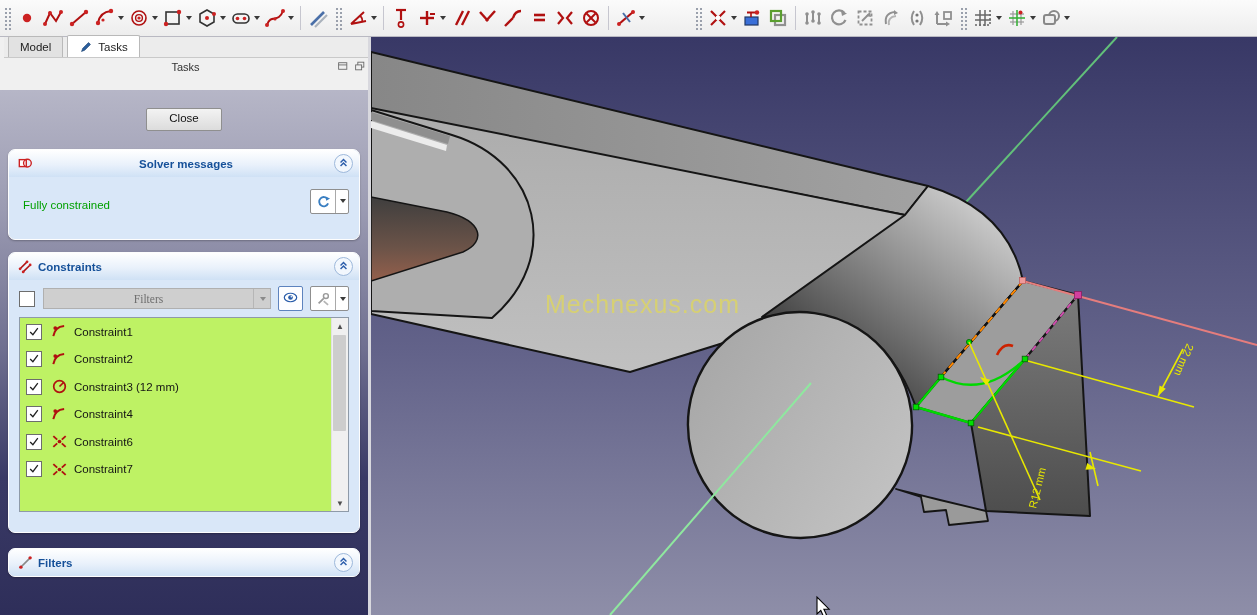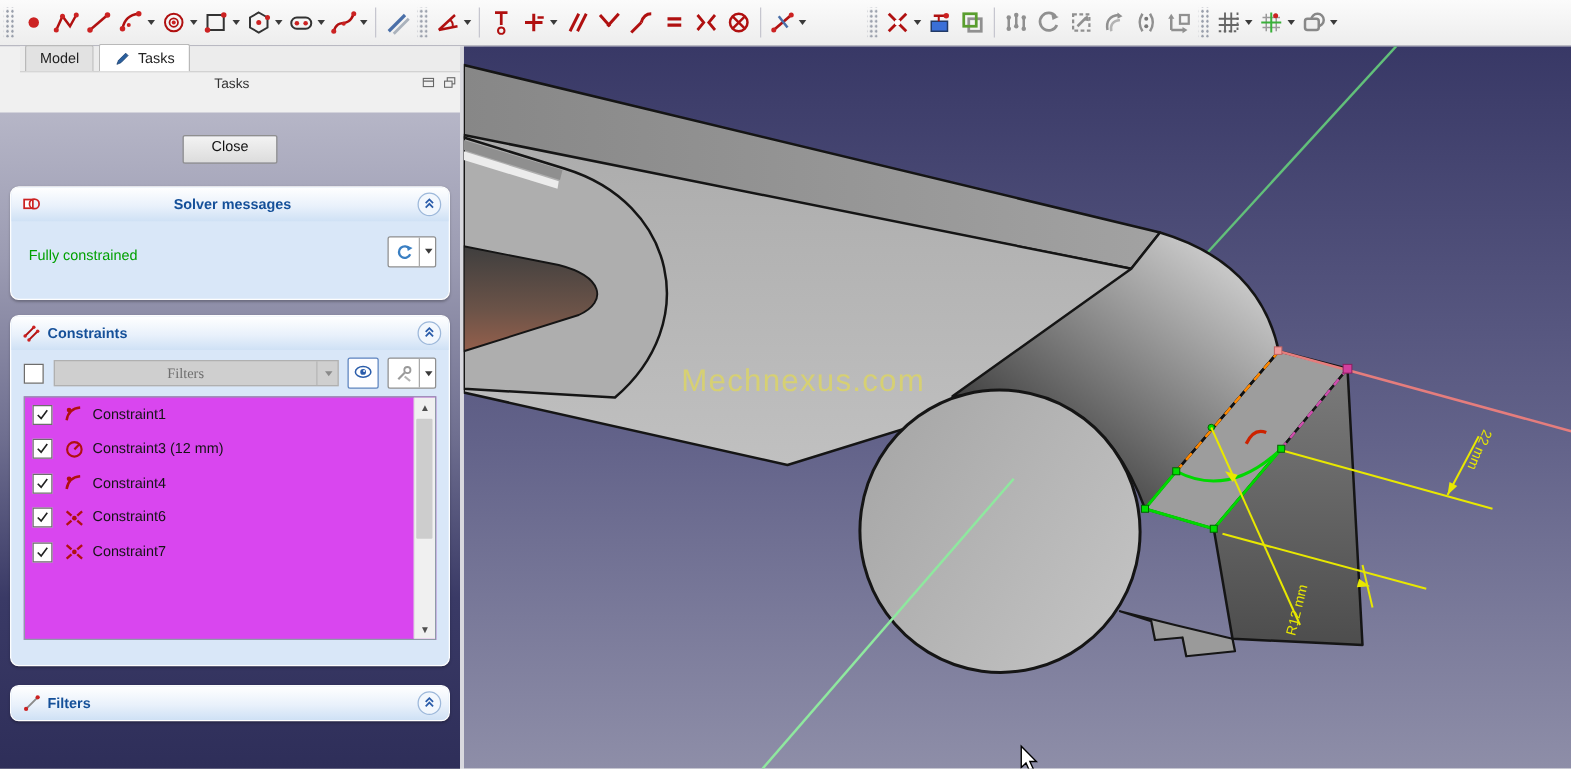--- a/index.html
+++ b/index.html
@@ -19,21 +19,21 @@
   .tb-group.gap{margin-left:44px;}
   .tb-grip{width:8px;height:24px;margin:0 3px;
     background-image:radial-gradient(#9aa0ac 1px, transparent 1.2px);
     background-size:4px 4px;background-position:1px 1px;}
   .tb-btn{display:flex;align-items:center;height:30px;padding:0 2px;border-radius:3px;cursor:default;}
   .tb-dd{width:0;height:0;border-left:3.5px solid transparent;border-right:3.5px solid transparent;
     border-top:4px solid #3a3a3a;margin-left:2px;}
   .tb-sep{width:1px;height:24px;background:#c6c6cf;margin:0 4px;}
   
   #tabbar{
-    position:absolute;left:16px;top:37px;width:371px;height:21px;
+    position:absolute;left:4px;top:37px;width:371px;height:21px;
     background:#ececec;border-bottom:1px solid #c9c9c9;display:flex;align-items:flex-end;box-sizing:border-box;
   }
   .tab{height:20px;display:flex;align-items:center;padding:0 11px;font-size:11.5px;color:#222;
     border:1px solid #b9b9b9;border-bottom:none;border-radius:2px 2px 0 0;margin-left:4px;background:#e2e2e2;}
   .tab.active{background:#ffffff;height:21px;}
   .tab .ticon{margin-right:5px;display:flex;}
   #docktitle{
     position:absolute;left:0;top:58px;width:371px;height:17px;background:#f0f0f0;
     display:flex;align-items:center;justify-content:center;font-size:11px;color:#333;
   }
@@ -69,21 +69,21 @@
   .split-main{display:flex;align-items:center;justify-content:center;width:24px;height:100%;}
   .split-arrow{display:flex;align-items:center;justify-content:center;width:12px;height:100%;border-left:1px solid #a9a9a9;}
   .filter-row{display:flex;align-items:center;}
   .fcheck{width:14px;height:14px;background:#fff;border:1px solid #6d6d6d;margin-right:8px;}
   .fcombo{flex:1;height:21px;background:#cfcfcf;border:1px solid #b0b0b0;display:flex;align-items:center;box-sizing:border-box;}
   .fcombo-text{flex:1;text-align:center;color:#6e6e6e;font-size:11.5px;font-family:Liberation Serif, serif;}
   .fcombo-arrow{width:16px;height:100%;border-left:1px solid #b6b6b6;display:flex;align-items:center;justify-content:center;}
   .eye-btn{width:23px;height:23px;margin-left:7px;background:#fdfdff;border:1px solid #5d83be;border-radius:2px;
     display:flex;align-items:center;justify-content:center;}
   .adjust-btn{margin-left:7px;}
-  #constraint-list{position:relative;margin-top:6px;height:193px;background:#d946ef;
+  #constraint-list{position:relative;margin-top:6px;height:193px;background:#bef264;
     border:1px solid #8e9aa8;overflow:hidden;}
   .c-row{display:flex;align-items:center;height:27.5px;padding-left:6px;}
   .c-check{width:14px;height:14px;background:#fff;border:1px solid #6d6d6d;display:flex;align-items:center;justify-content:center;flex:none;}
   .c-icon{margin:0 6px 0 9px;display:flex;flex:none;}
   .c-label{font-size:11.5px;color:#141414;white-space:nowrap;}
   #list-scrollbar{position:absolute;right:0;top:0;width:16px;height:100%;background:#f0f0f0;border-left:1px solid #e2e2e2;}
   .sb-arrow{position:absolute;left:0;width:16px;height:16px;display:flex;align-items:center;justify-content:center;
     color:#4f4f4f;font-size:8px;background:#f0f0f0;}
   .sb-up{top:0;}
   .sb-down{bottom:0;}
@@ -493,20 +493,34 @@
                   <polyline points="4,11 9,16 18,4" stroke="#222" stroke-width="2.4" fill="none"></polyline>
                 </svg>
               </span>
     <span class="c-icon">
                 <svg width="17" height="17" viewBox="0 0 22 22">
                   <path d="M3,17 Q5,5 17,4" stroke="#b01010" stroke-width="2.6" fill="none"></path>
                   <circle cx="5.5" cy="6.5" r="2.4" fill="#b01010"></circle>
                 </svg>
               </span>
     <span class="c-label">Constraint1</span>
+  </div>
+            <div class="c-row">
+    <span class="c-check">
+                <svg width="12" height="12" viewBox="0 0 22 22">
+                  <polyline points="4,11 9,16 18,4" stroke="#222" stroke-width="2.4" fill="none"></polyline>
+                </svg>
+              </span>
+    <span class="c-icon">
+                <svg width="17" height="17" viewBox="0 0 22 22">
+                  <path d="M3,17 Q5,5 17,4" stroke="#b01010" stroke-width="2.6" fill="none"></path>
+                  <circle cx="5.5" cy="6.5" r="2.4" fill="#b01010"></circle>
+                </svg>
+              </span>
+    <span class="c-label">Constraint2</span>
   </div>
             <div class="c-row">
     <span class="c-check">
                 <svg width="12" height="12" viewBox="0 0 22 22">
                   <polyline points="4,11 9,16 18,4" stroke="#222" stroke-width="2.4" fill="none"></polyline>
                 </svg>
               </span>
     <span class="c-icon">
                 <svg width="17" height="17" viewBox="0 0 22 22">
                   <circle cx="11" cy="11" r="7.5" stroke="#b01010" stroke-width="2.2" fill="none"></circle>

